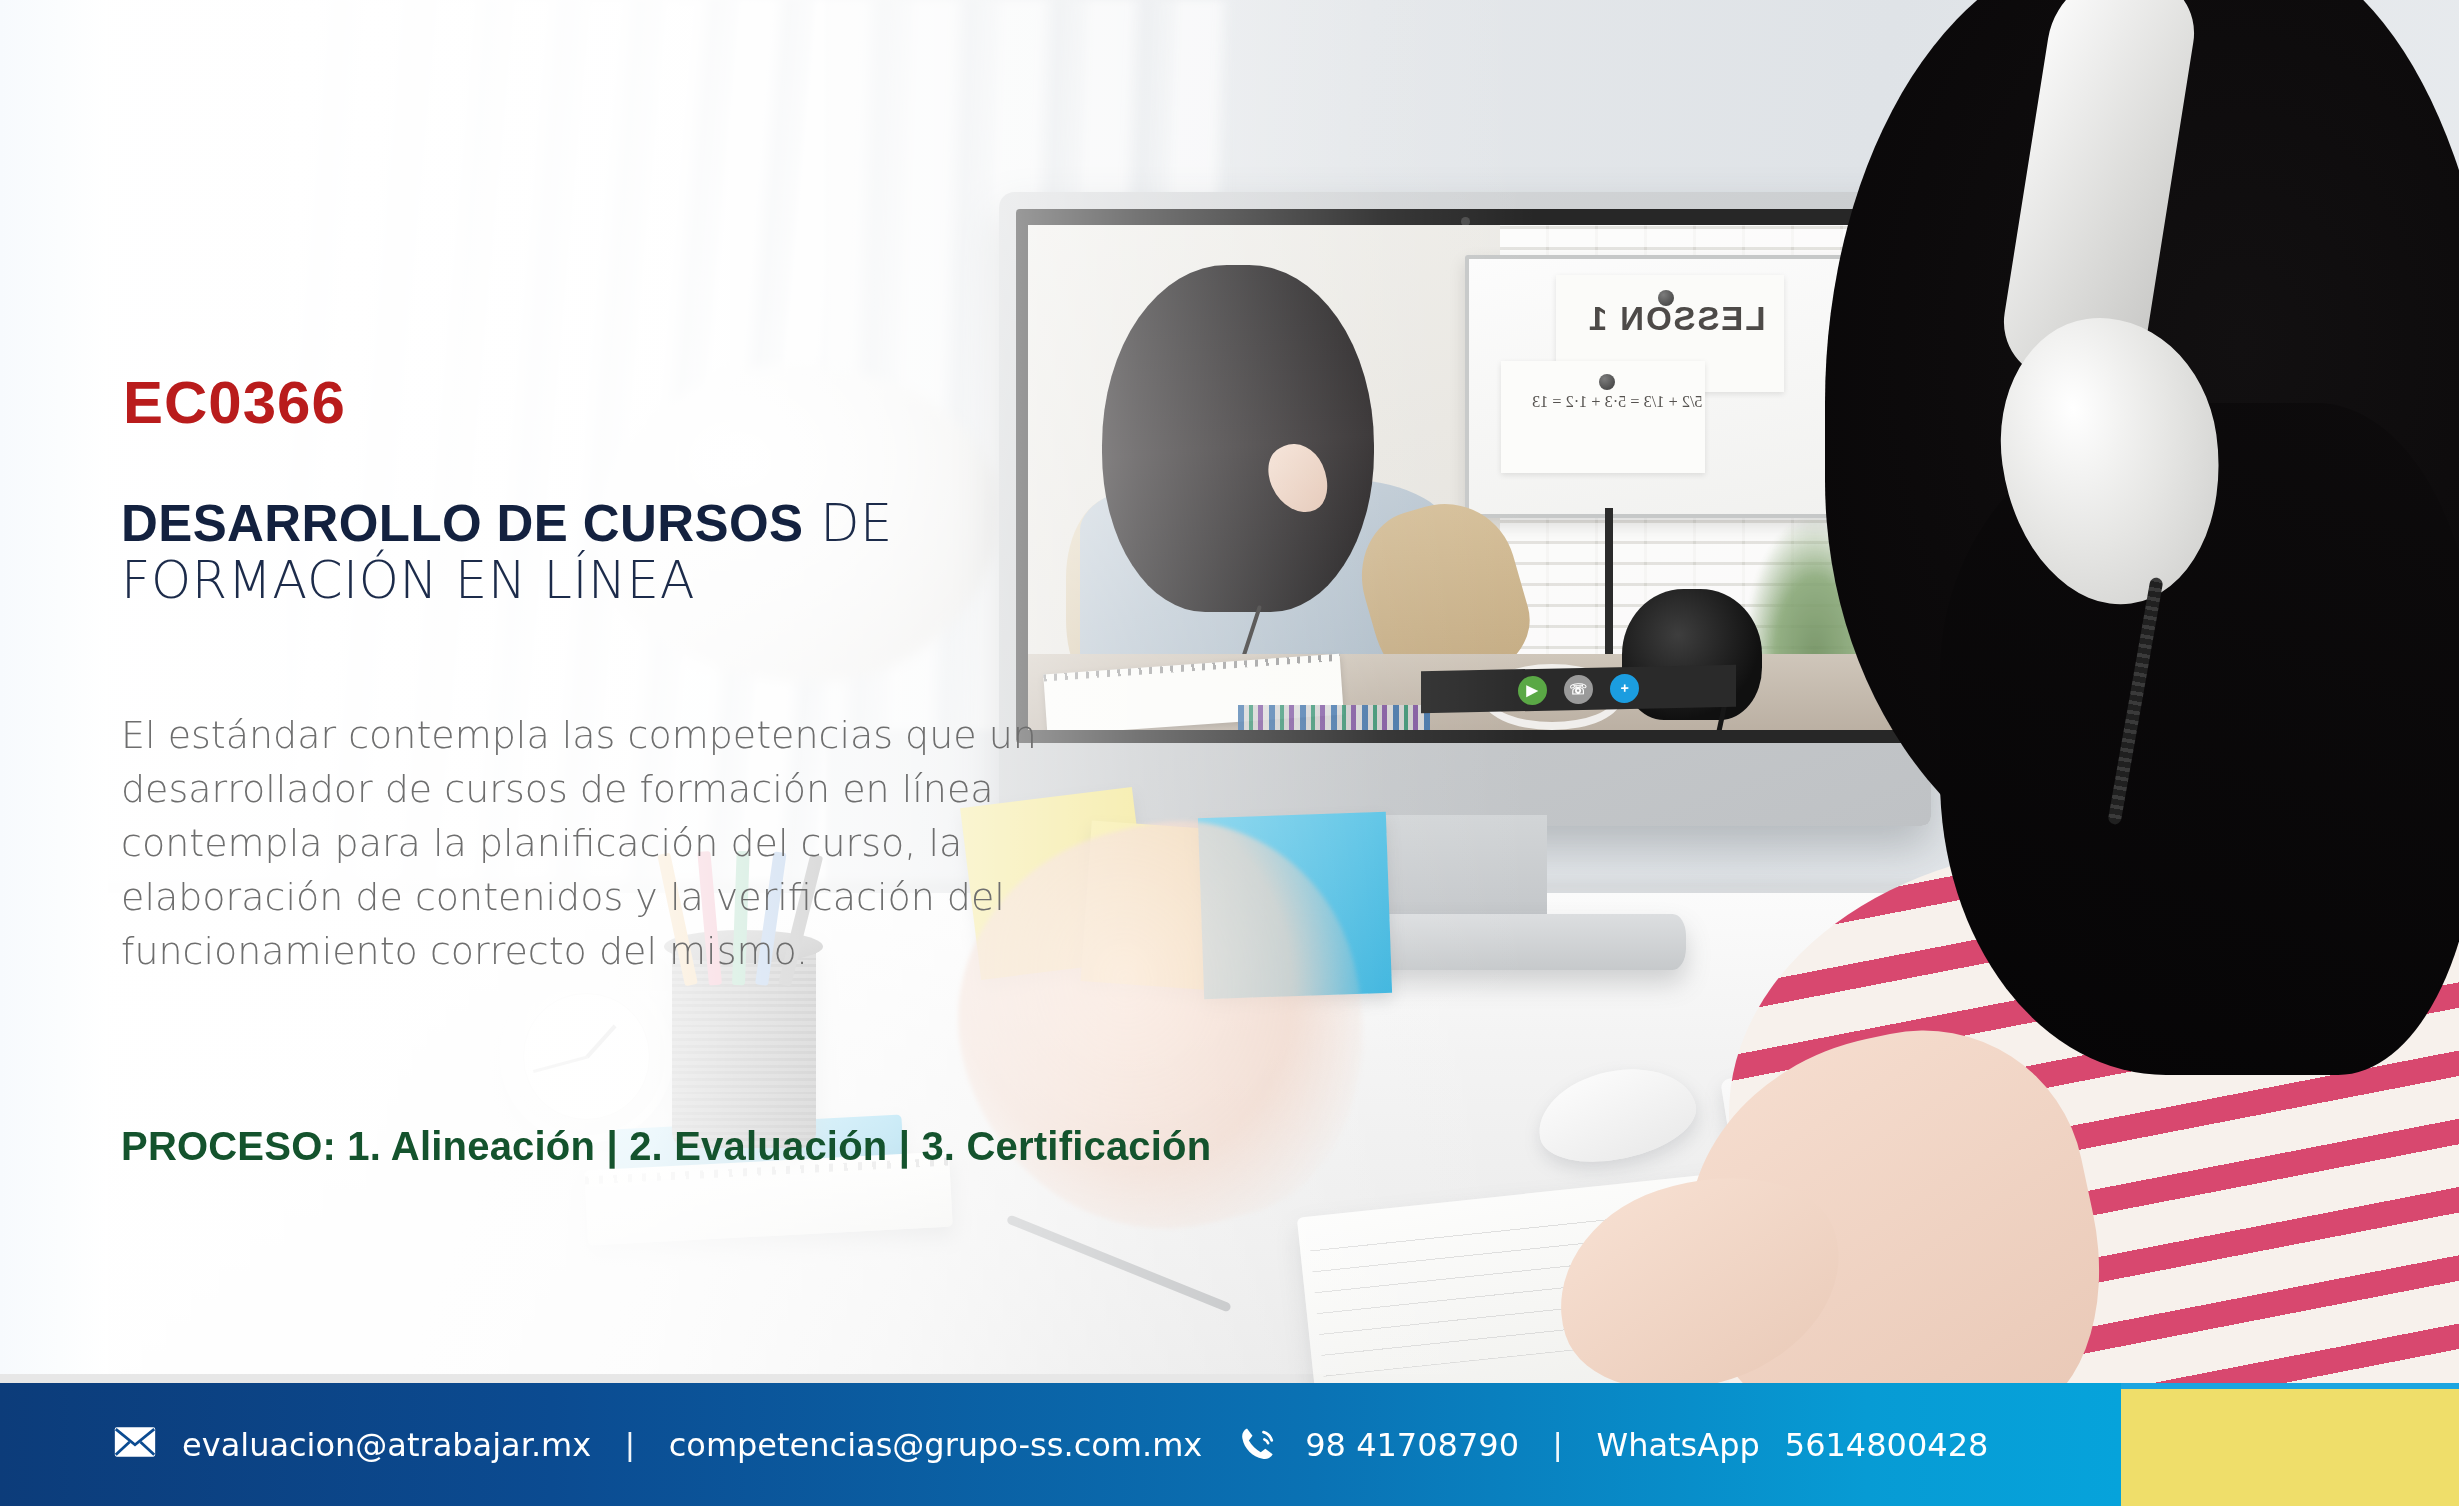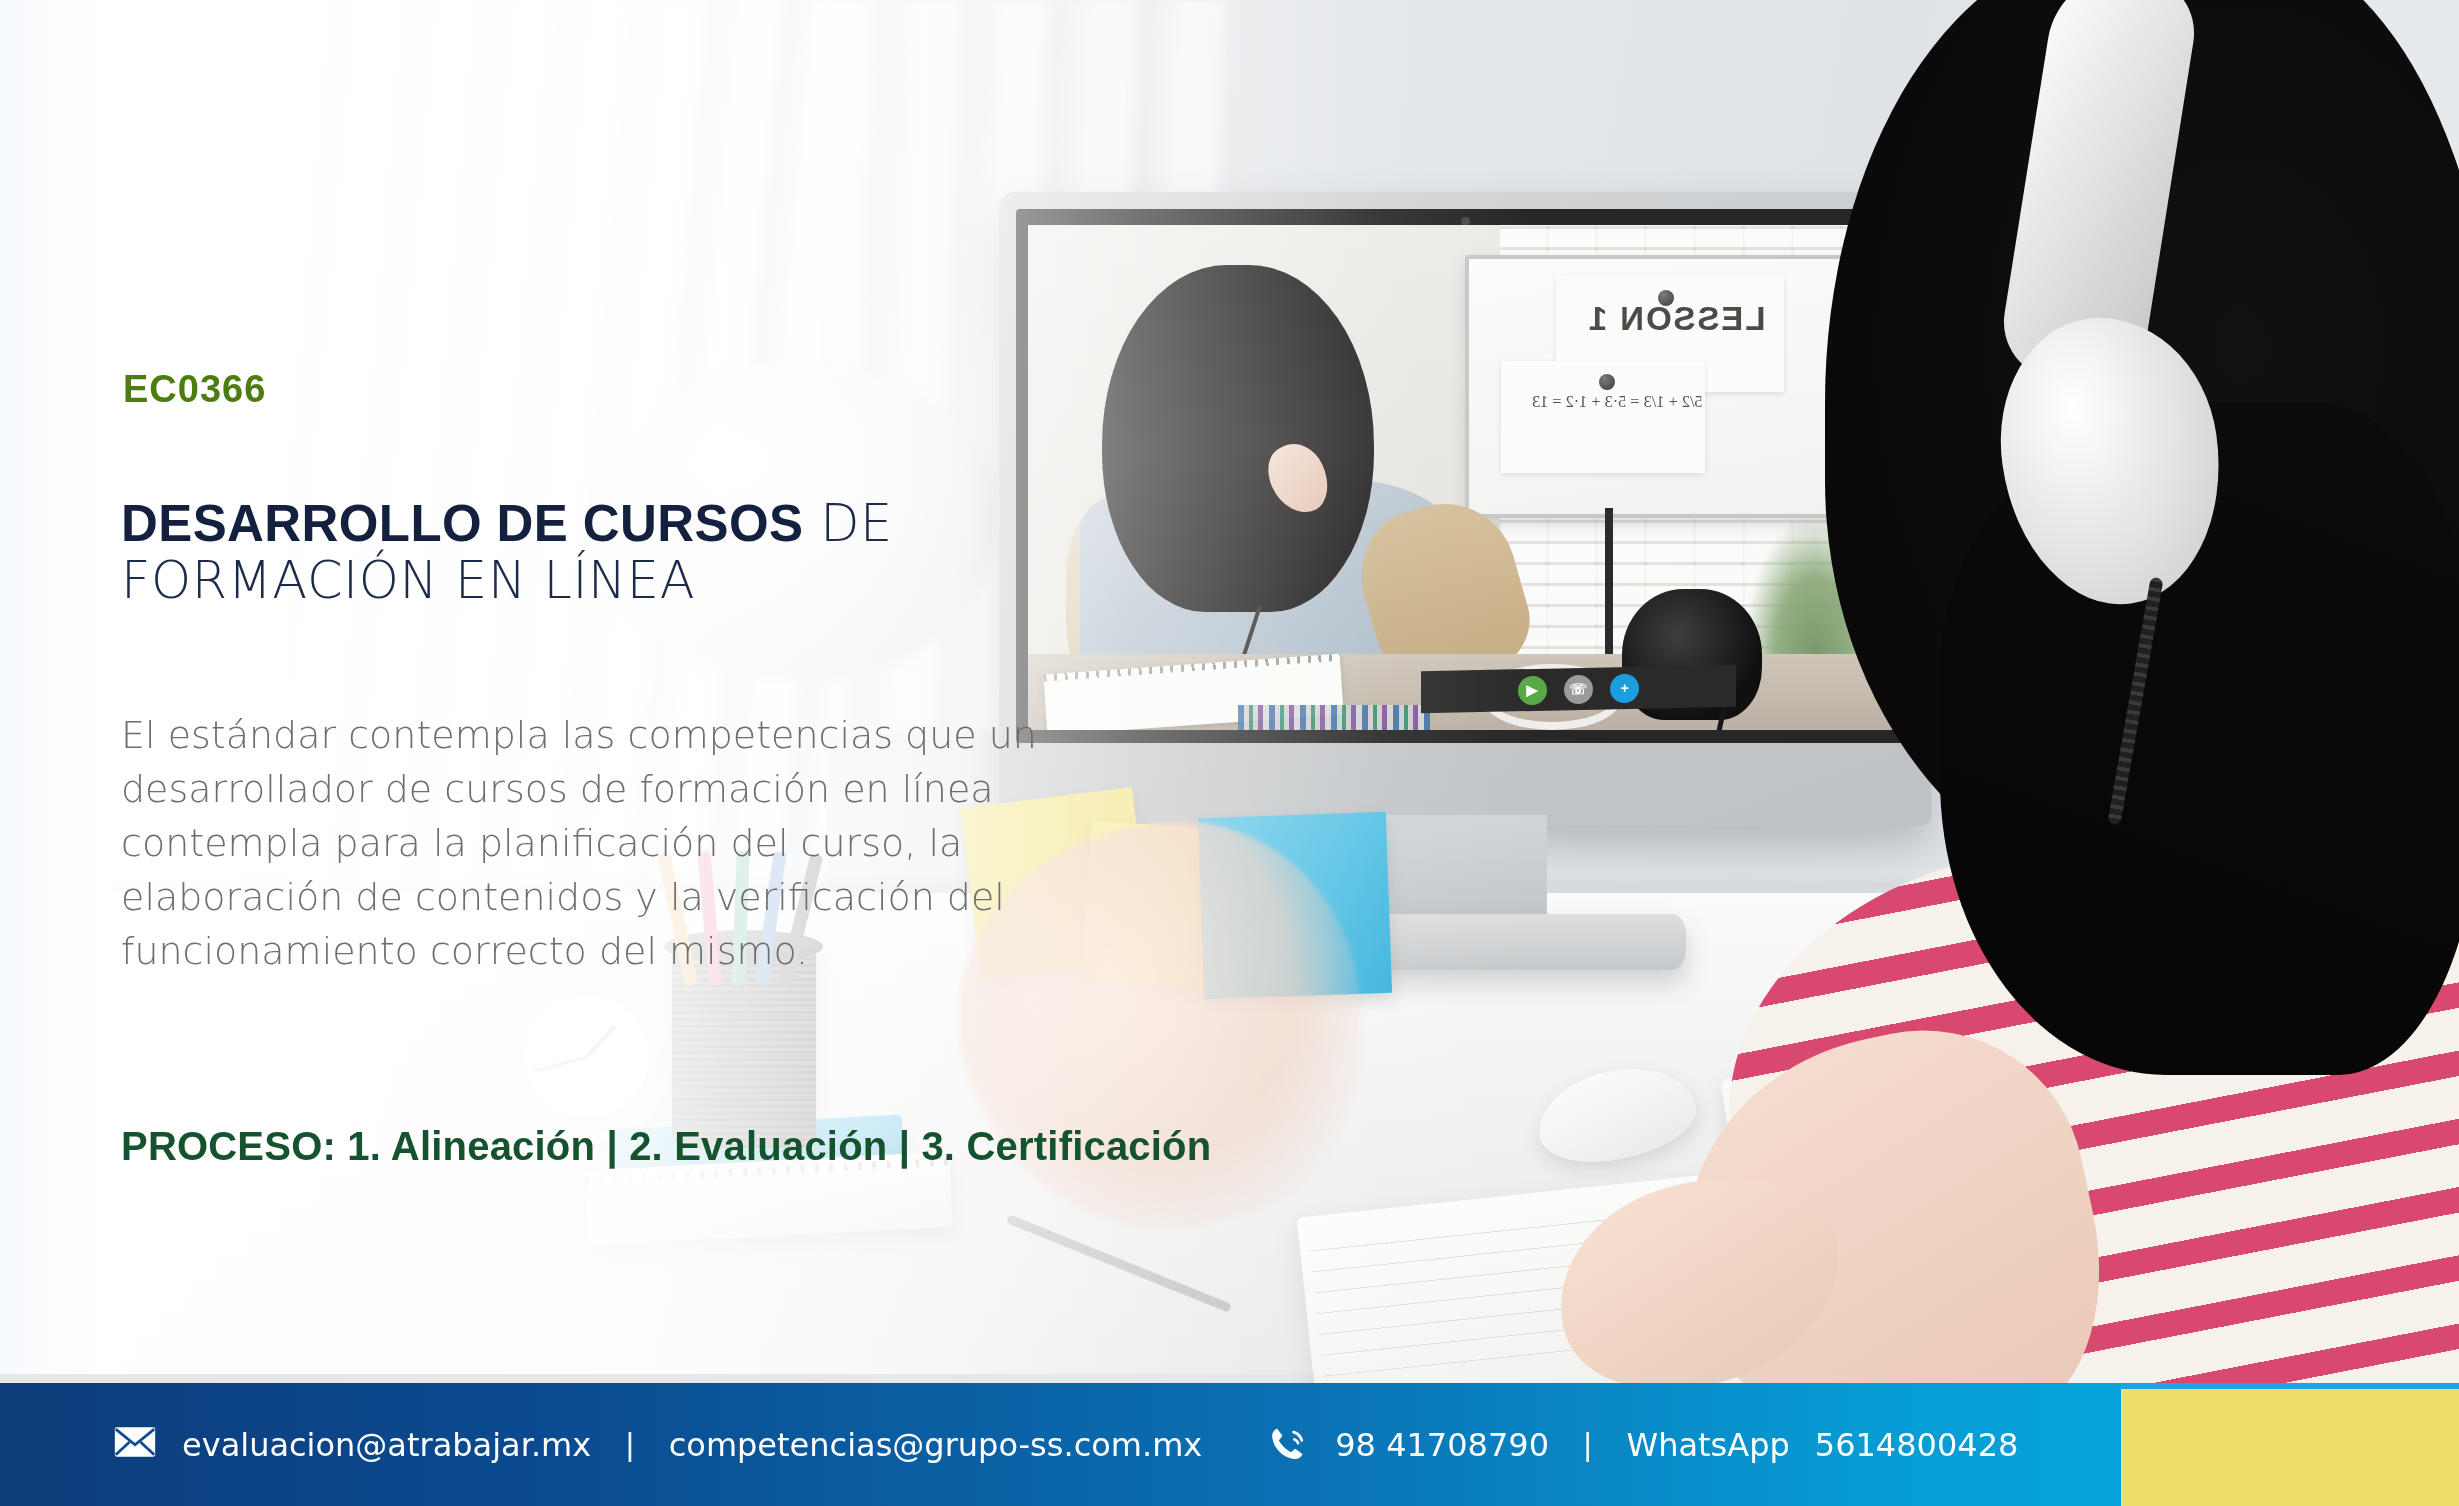--- a/index.html
+++ b/index.html
@@ -245,41 +245,41 @@
   
   .content { position:absolute; left:0; top:0; width:1537px; height:1374px; }
 
   .logo { position:absolute; left:113px; top:102px; display:flex; align-items:center; gap:5.8px; }
   .logo-at { width:104px; height:104px; position:relative; flex:0 0 auto; }
   .logo-word { font-size:108px; font-weight:700; color:#1A5E82; letter-spacing:-1.9px;
                line-height:1; font-family:"DejaVu Sans", sans-serif; }
   .logo-dot { width:25px; height:25px; border-radius:50%; background:#F0E05A;
               align-self:flex-end; margin-bottom:13.4px; margin-left:1.9px; }
 
-  .code { position:absolute; left:123px; top:368px; font-size:38px; font-weight:700;
-          color:#4d7c0f; letter-spacing:1px; }
+  .code { position:absolute; left:123px; top:368px; font-size:60px; font-weight:700;
+          color:#b91c1c; letter-spacing:1px; }
 
   .title { position:absolute; left:121px; top:495px; width:1153px; line-height:1.12; }
   .title-strong { font-size:51px; font-weight:700; color:#13213F; letter-spacing:0.4px; }
   .title-light { font-size:51px; font-weight:300; color:#1C2B4A; letter-spacing:0.6px;
                  font-family:"DejaVu Sans", sans-serif; }
 
   .body-copy { position:absolute; left:121px; top:709px; width:1018px;
                font-size:38px; line-height:1.42; color:#6E6E6E; font-weight:300;
                font-family:"DejaVu Sans", sans-serif; }
 
   .proceso { position:absolute; left:121px; top:1124px; font-size:40px; font-weight:700;
              color:#14532d; letter-spacing:0.2px; white-space:nowrap; }
 
   
   .footer { position:absolute; left:0; bottom:0; width:2459px; height:123px; display:flex; }
   .footer-topline { position:absolute; left:0; top:0; width:2459px; height:5.8px; background:#1CA5E0; }
   .footer-blue { position:relative; width:2121px; height:123px;
                  background:linear-gradient(90deg,#0C3C7A 0%,#0B4B91 26%,#0A72B4 62%,#079BD4 88%,#06A3DB 100%);
-                 display:flex; align-items:center; padding-left:113px; gap:64px; }
+                 display:flex; align-items:center; padding-left:113px; gap:34px; }
   .footer-yellow { width:338px; height:123px; background:#EFDE6A; }
   .f-item { display:flex; align-items:center; gap:25px; }
   .f-text { color:#ffffff; font-size:32px; font-weight:500; white-space:nowrap;
             font-family:"DejaVu Sans", sans-serif; }
   .f-sep { color:#ffffff; font-size:32px; opacity:.95; margin:0 9.6px; }
   .icon-mail, .icon-phone { width:44px; height:44px; flex:0 0 auto; }
 </style>
 </head>
 <body>
 

